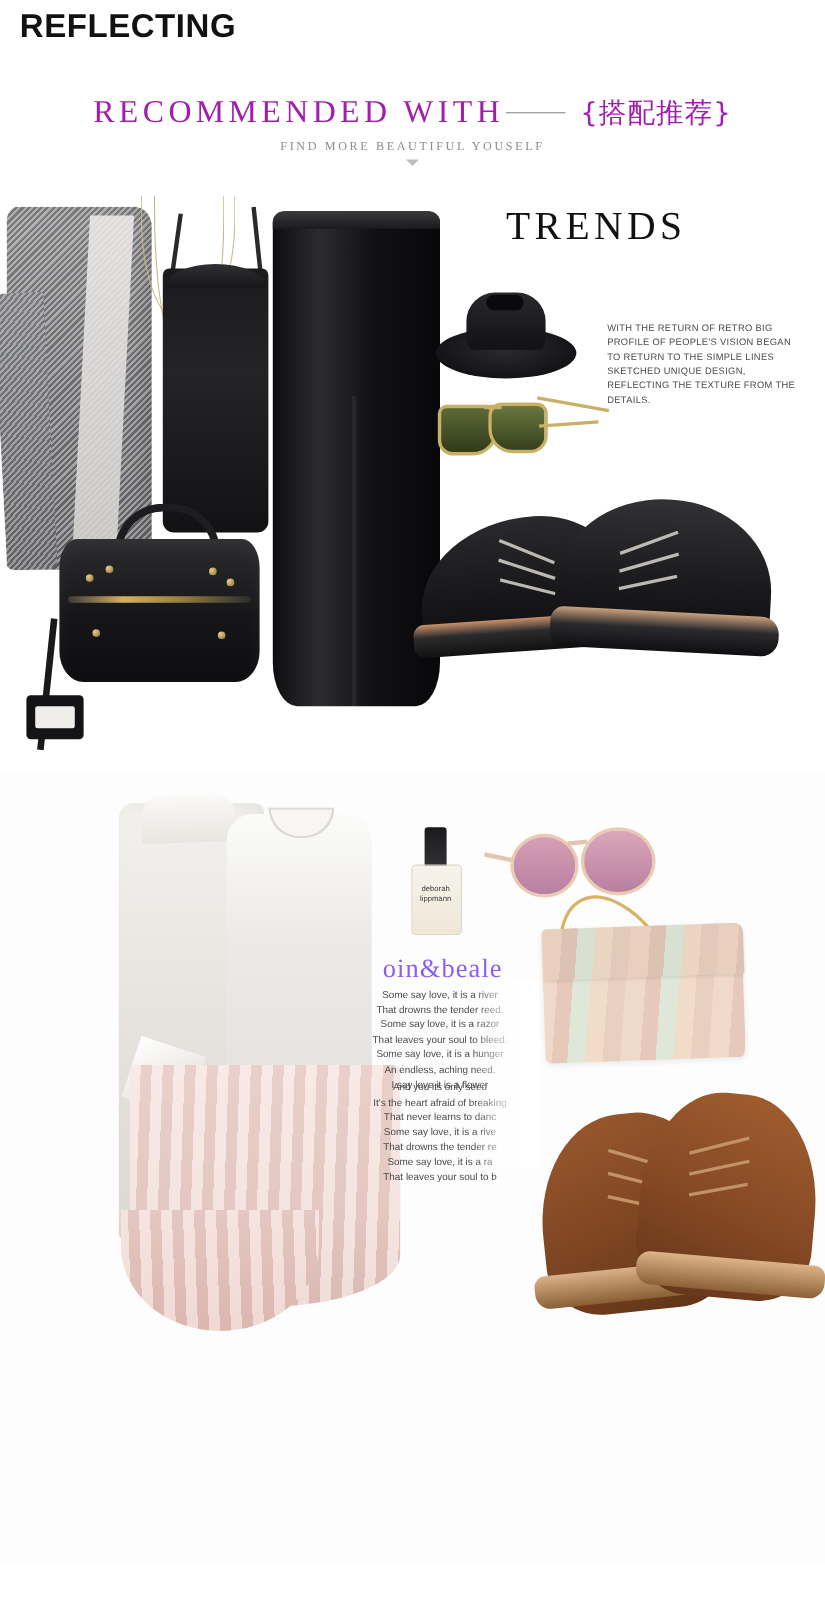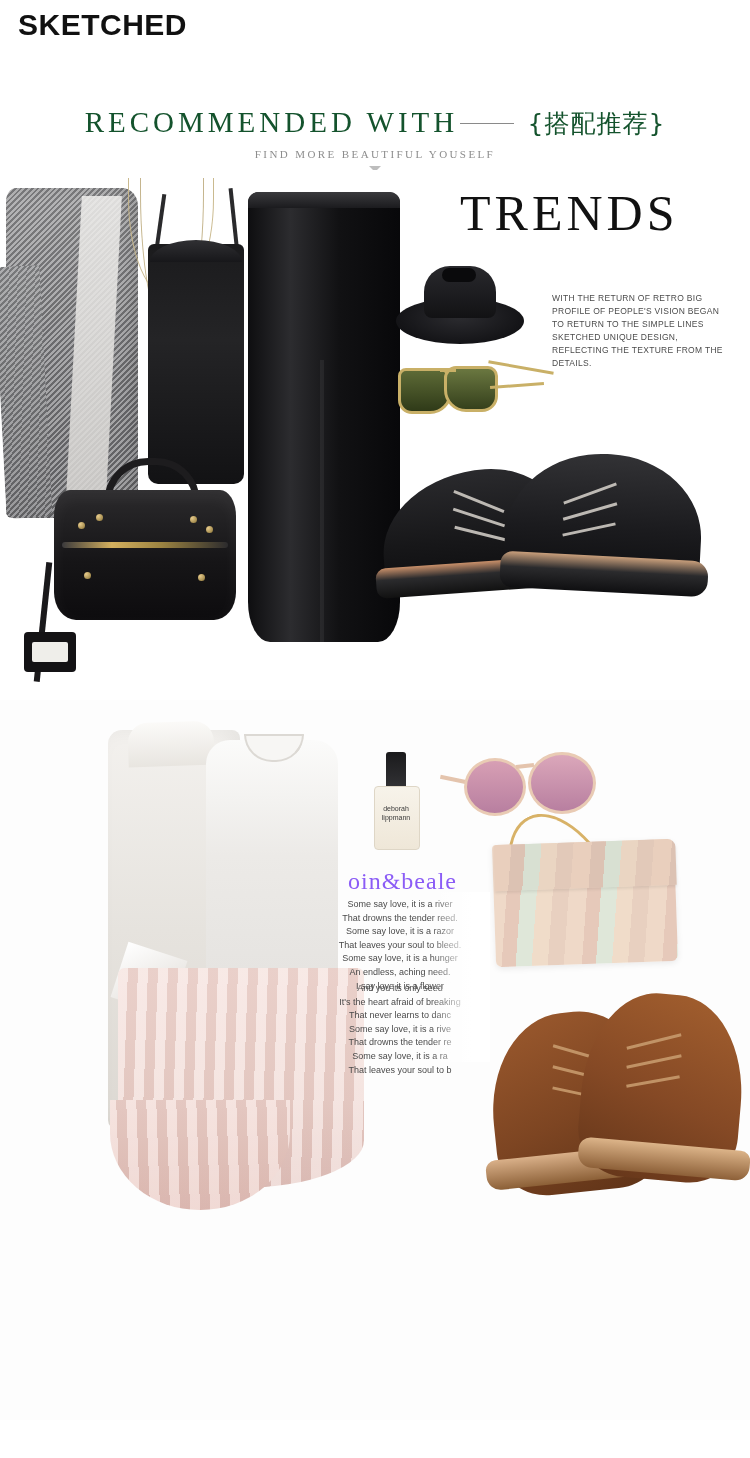--- a/index.html
+++ b/index.html
@@ -37,23 +37,22 @@
     position: absolute;
     top: 86px;
     left: 0;
     width: 750px;
     text-align: center;
   }
   .rec-title {
     font-family: "Liberation Serif", serif;
     font-size: 29px;
     letter-spacing: 4px;
-    color: #14532d;
+    color: #a21caf;
     white-space: nowrap;
-    margin-top: 20px;
   }
   .rec-title .cn {
     font-family: "DejaVu Sans", sans-serif;
     font-size: 25px;
     letter-spacing: 1px;
   }
   .rec-underline {
     display: inline-block;
     width: 54px;
     height: 1px;
@@ -224,21 +223,21 @@
     left: 32px; top: 472px; width: 36px; height: 20px;
     background: #efeeea; border-radius: 2px;
   }
   .stud { position: absolute; width: 7px; height: 7px; border-radius: 50%;
     background: radial-gradient(circle at 30% 30%, #e7cb8c, #8a7336); }
 
   
   .trends-title {
     position: absolute; left: 460px; top: 14px;
     font-family: "Liberation Serif", serif;
-    font-size: 50px; letter-spacing: 4px; color: #111;
+    font-size: 36px; letter-spacing: 4px; color: #111;
   }
   .trends-cn {
     position: absolute; left: 536px; top: 78px;
     font-family: "DejaVu Sans", sans-serif;
     font-size: 30px; font-weight: bold; letter-spacing: 2px; color: #1d1d1d;
   }
   .trends-desc {
     position: absolute; left: 552px; top: 122px;
     width: 180px; 
     font-family: "Liberation Sans", sans-serif;
@@ -463,21 +462,21 @@
   .fade-right {
     position: absolute; left: 430px; top: 192px; width: 60px; height: 170px;
     background: linear-gradient(90deg, rgba(255,255,255,0), #ffffff 72%);
   }
 </style>
 </head>
 <body>
 
 <div class="page">
 
-  <div class="brand">SKETCHED</div>
+  <div class="brand">REFLECTING</div>
 
   <div class="rec-header">
     <div class="rec-title">
       <span>RECOMMENDED WITH</span><span class="rec-underline"></span> <span class="cn">{搭配推荐}</span>
     </div>
     <div class="rec-sub">FIND MORE BEAUTIFUL YOUSELF</div>
     <div class="rec-caret"></div>
   </div>
 
   <div class="panel panel-1">

